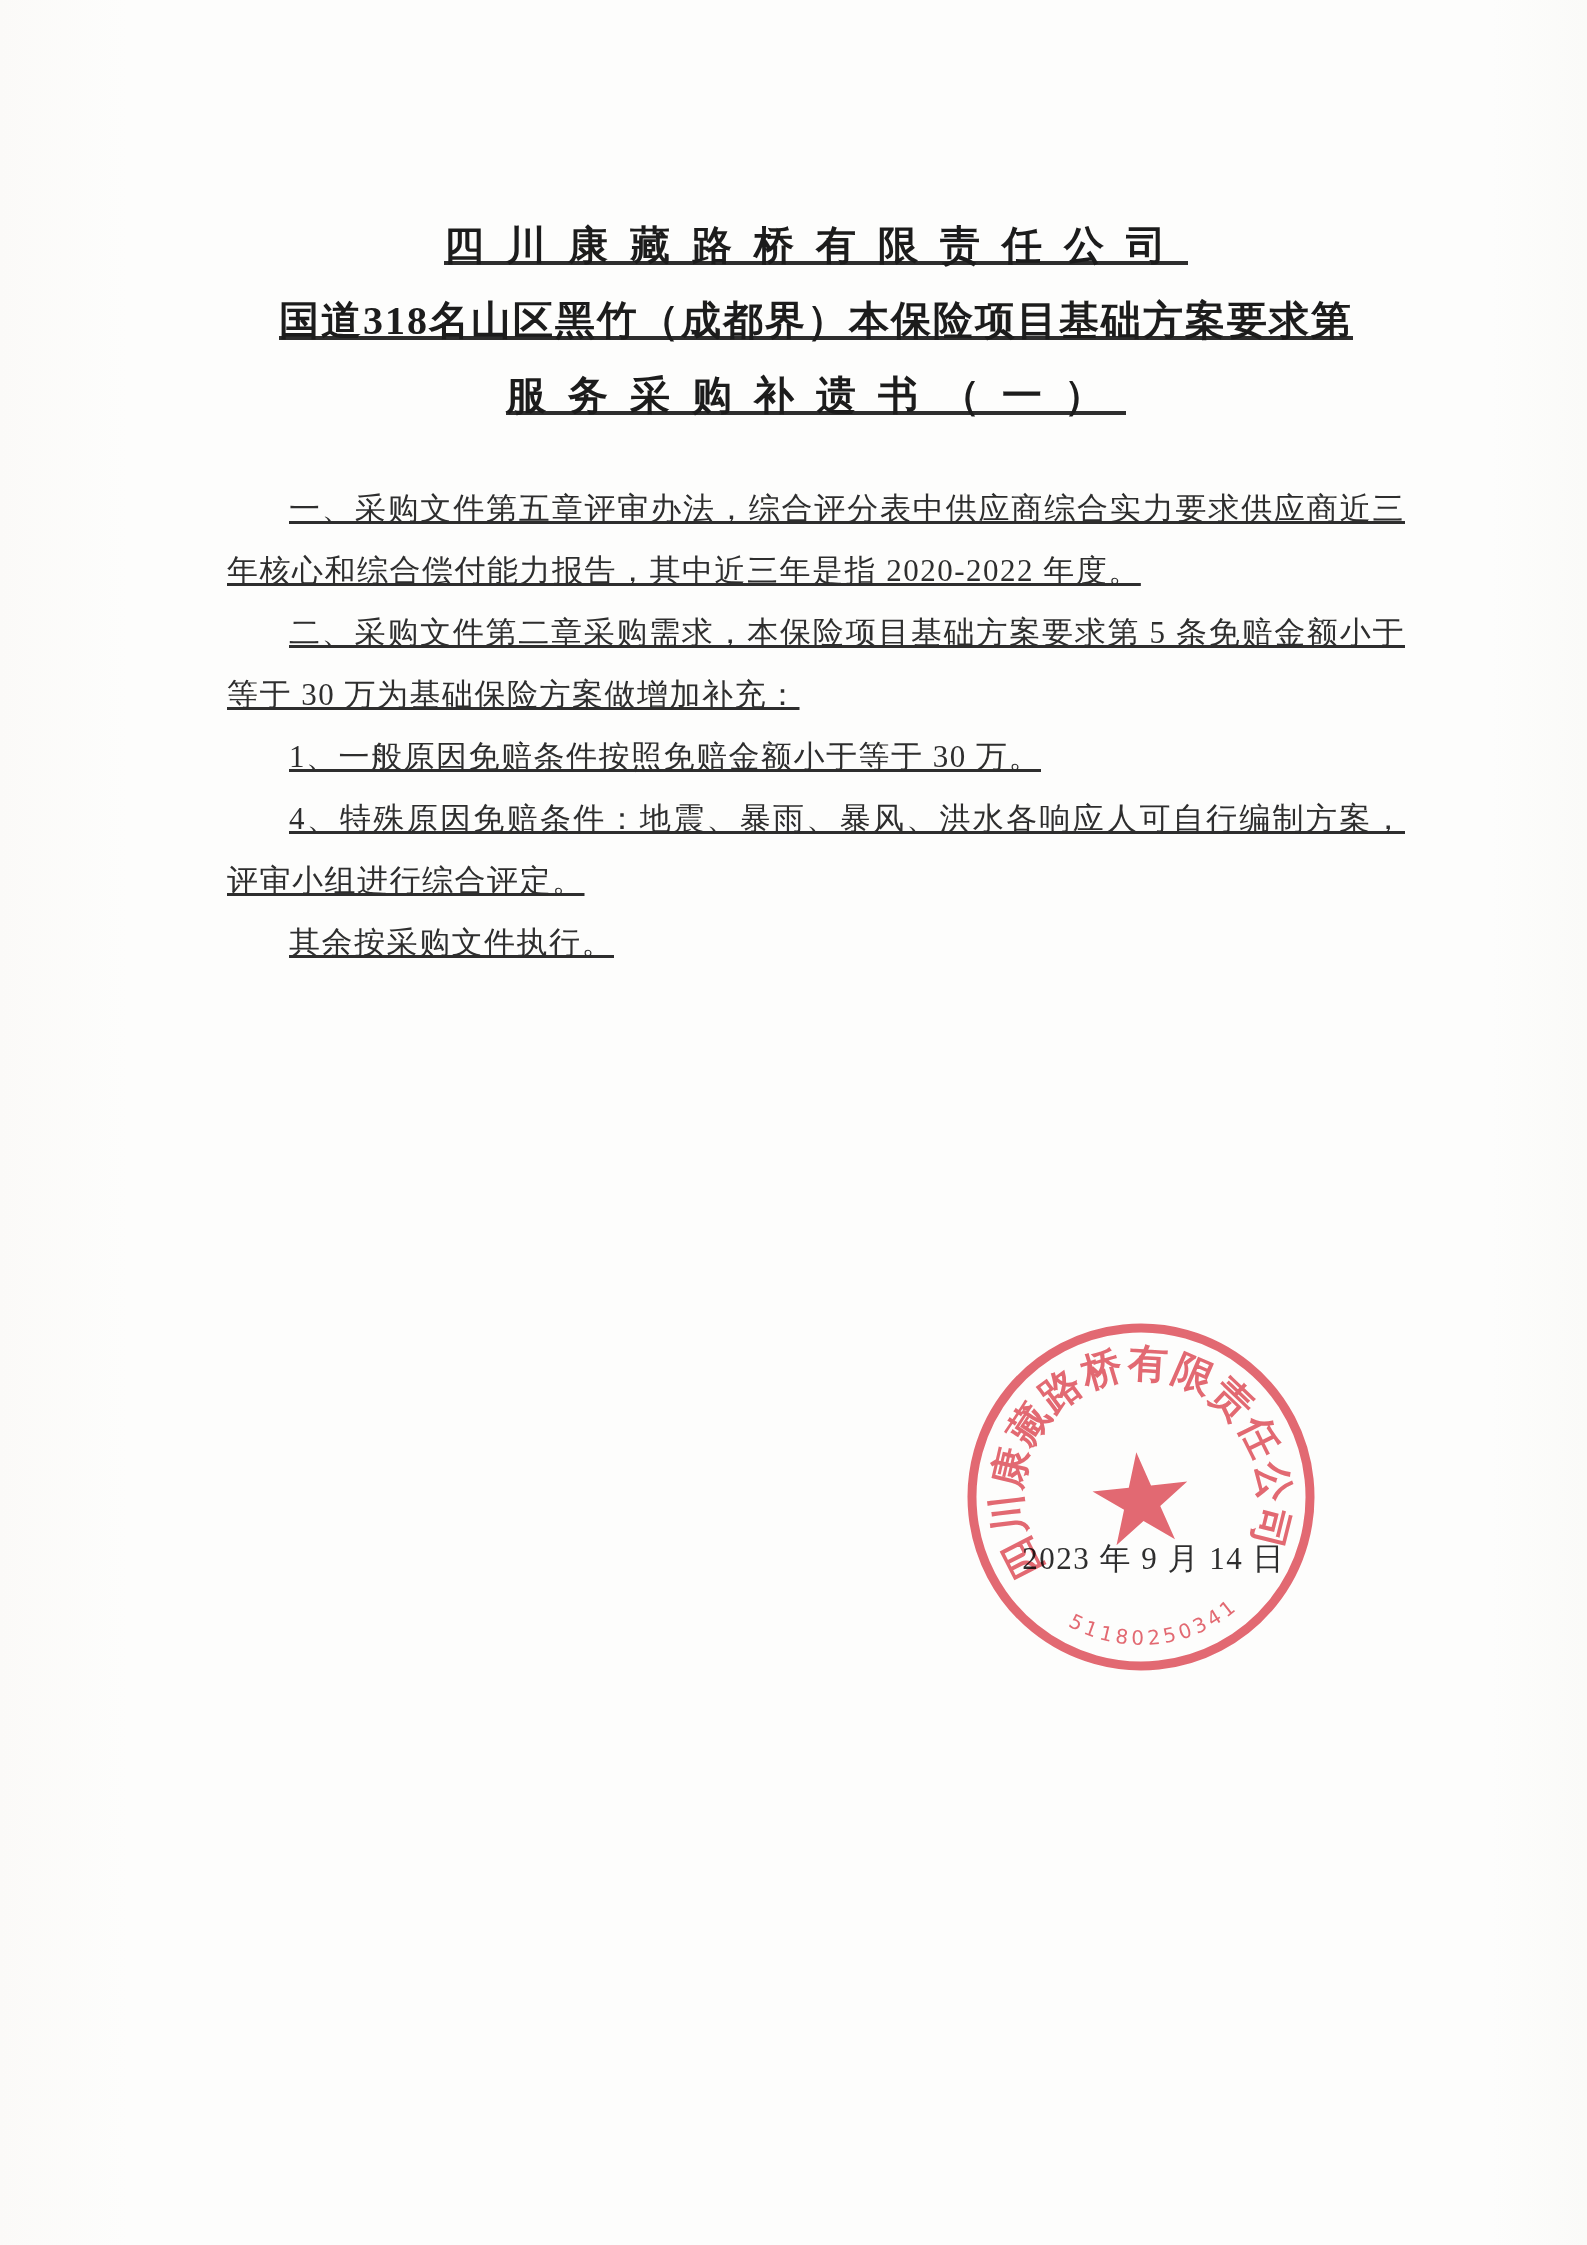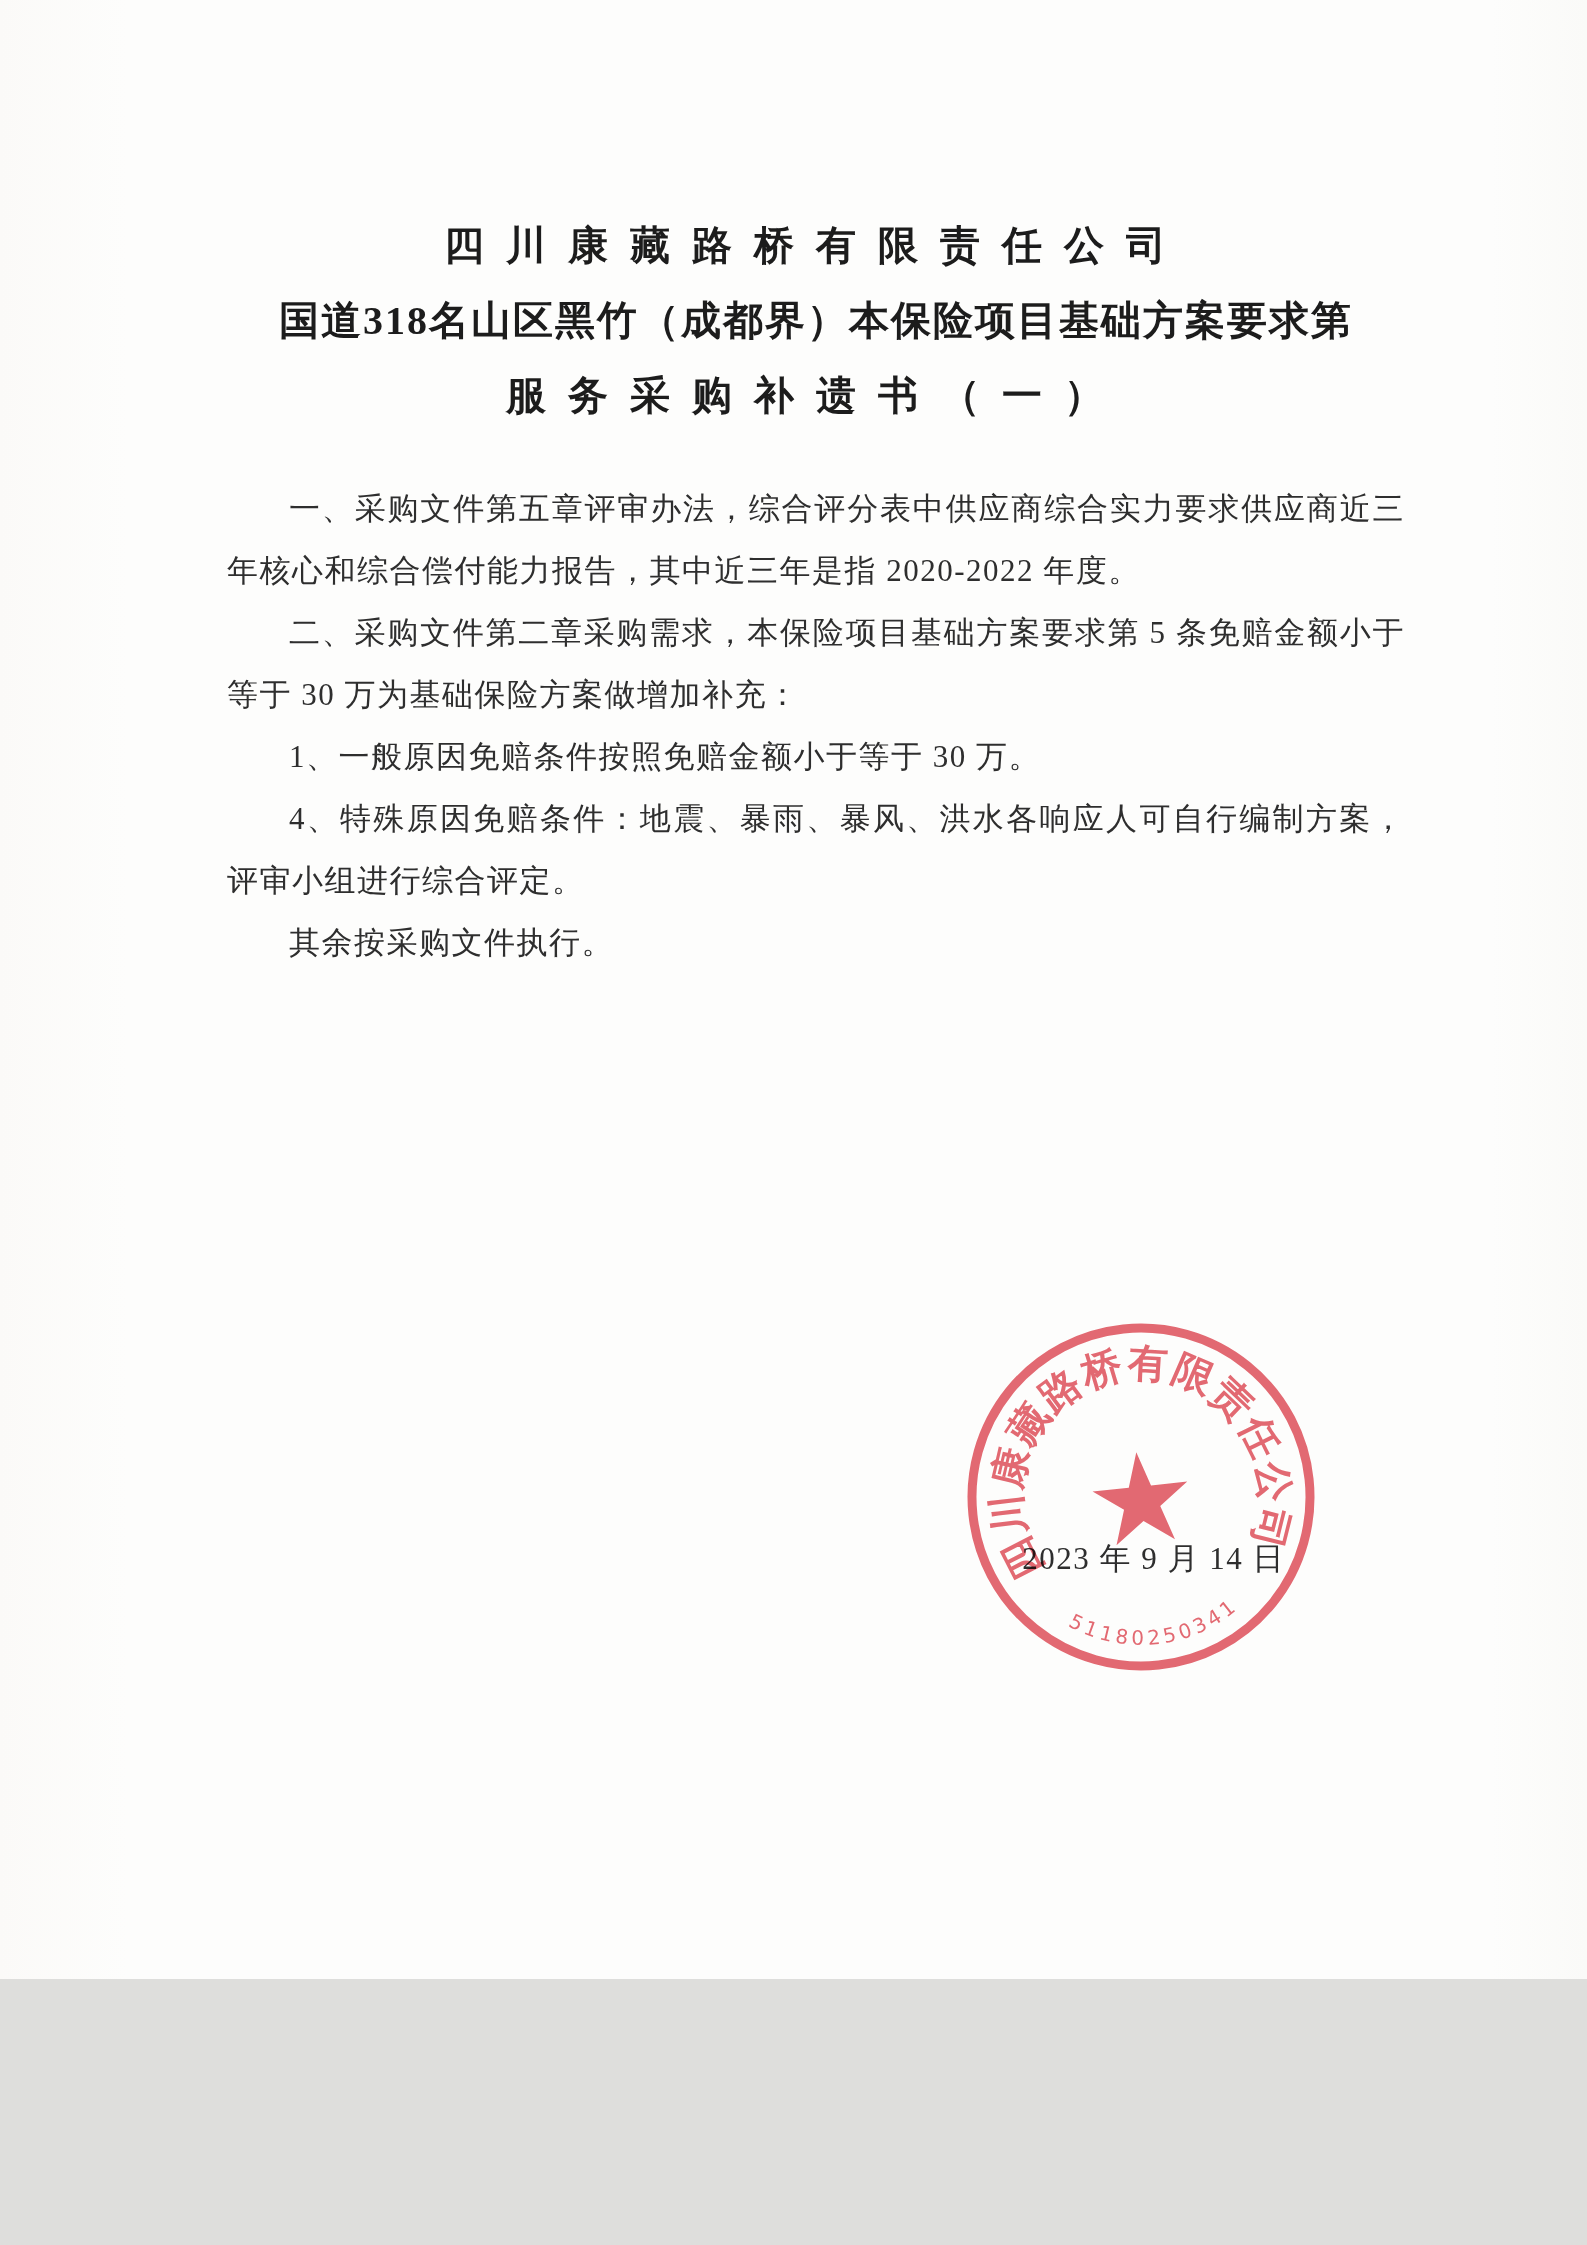--- a/index.html
+++ b/index.html
@@ -1,20 +1,20 @@
 <!DOCTYPE html>
 <html><head>
 <meta charset="utf-8">
 <style>
   html,body{margin:0;padding:0}
   body{background:#dededc;font-family:"Liberation Serif","DejaVu Serif",serif}
   .page{
-    position:relative;width:1587px;height:1979px;margin:0 auto;
+    position:relative;width:1587px;height:2245px;margin:0 auto;
     background:linear-gradient(90deg,#fbfaf8 0%,#fdfdfc 8%,#fdfdfc 94%,#fafaf8 100%);
-    overflow:hidden;color:#2e2e2e;
+    overflow:hidden;color:#2e2e2e;text-decoration:underline;
   }
   .content{padding:222px 182px 0 227px}
   .title{text-align:center;font-weight:bold;font-size:40px;line-height:48px;color:#1c1c1c;margin:0 0 27px 0}
   .title-1{letter-spacing:22px}
   .title-2{letter-spacing:2px}
   .title-3{letter-spacing:22px;margin-bottom:6px}
   .doc-body{margin-top:58px;font-size:31px;line-height:62px;letter-spacing:1.5px;text-align:justify;color:#2e2e2e}
   .para{margin:0;text-indent:2em}
   .para.no-indent{text-indent:0}
   .sig-line{position:absolute;font-size:31px;letter-spacing:1.5px;color:#2e2e2e;white-space:nowrap}

